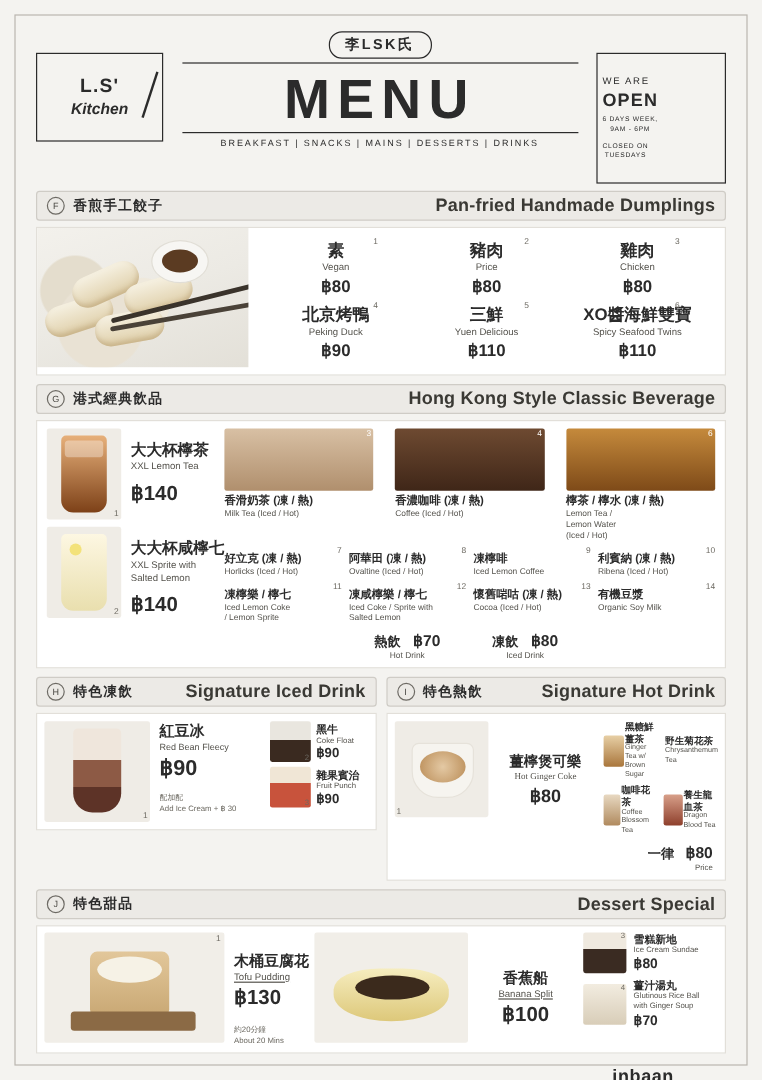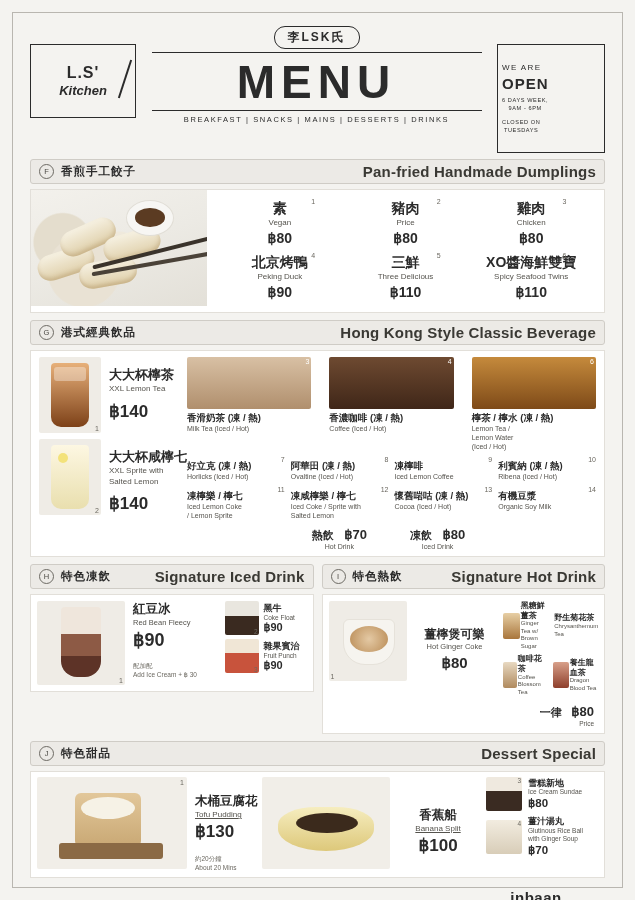--- a/index.html
+++ b/index.html
@@ -173,21 +173,21 @@
   .h-sen{font-size:6.5px;color:#55534d;}
   .h-sp{font-size:11px;font-weight:700;}
   .idxs{position:absolute;font-size:6.5px;color:#6b6860;}
 
   .i-body{display:flex;padding:6px 6px;}
   .i-photo{width:78px;height:80px;border-radius:2px;position:relative;overflow:hidden;background:#efece6;}
   .latte{position:absolute;left:14px;top:18px;width:50px;height:44px;border-radius:6px 6px 22px 22px;background:#f6f4ef;border:1px solid #e6e2da;}
   .latte:after{content:"";position:absolute;left:6px;top:6px;width:38px;height:26px;border-radius:50%;background:radial-gradient(circle at 50% 50%,#e4c9a4,#b98b55);}
   .i-mid{width:96px;text-align:center;padding-top:26px;}
   .i-zh{font-size:12px;font-weight:700;line-height:1.2;}
-  .i-en{font-size:7.5px;color:#55534d;}
+  .i-en{font-size:7.5px;color:#55534d;font-family:Liberation Serif, serif;}
   .i-price{font-size:15px;font-weight:700;margin-top:3px;}
   .i-right{flex:1;}
   .i-grid{display:flex;flex-wrap:wrap;gap:4px 6px;}
   .i-cell{width:calc(50% - 3px);display:flex;gap:1px;align-items:center;position:relative;}
   .i-th{width:26px;height:26px;border-radius:2px;}
   .i-czh{font-size:8px;font-weight:700;line-height:1.2;}
   .i-cen{font-size:6px;color:#55534d;line-height:1.25;}
   .i-foot{text-align:right;margin-top:6px;padding-right:4px;}
   .i-foot .fz{font-size:11px;font-weight:700;}
   .i-foot .fp{font-size:13px;font-weight:700;margin-left:5px;}
@@ -303,21 +303,21 @@
           <div class="f-row">
             <div class="f-cell">
               <div class="idx">4</div>
               <div class="f-zh">北京烤鴨</div>
               <div class="f-en">Peking Duck</div>
               <div class="f-price">฿90</div>
             </div>
             <div class="f-cell">
               <div class="idx">5</div>
               <div class="f-zh">三鮮</div>
-              <div class="f-en">Three Delicious</div>
+              <div class="f-en">Yuen Delicious</div>
               <div class="f-price">฿110</div>
             </div>
             <div class="f-cell">
               <div class="idx">6</div>
               <div class="f-zh">XO醬海鮮雙寶</div>
               <div class="f-en">Spicy Seafood Twins</div>
               <div class="f-price">฿110</div>
             </div>
           </div>
         </div>

